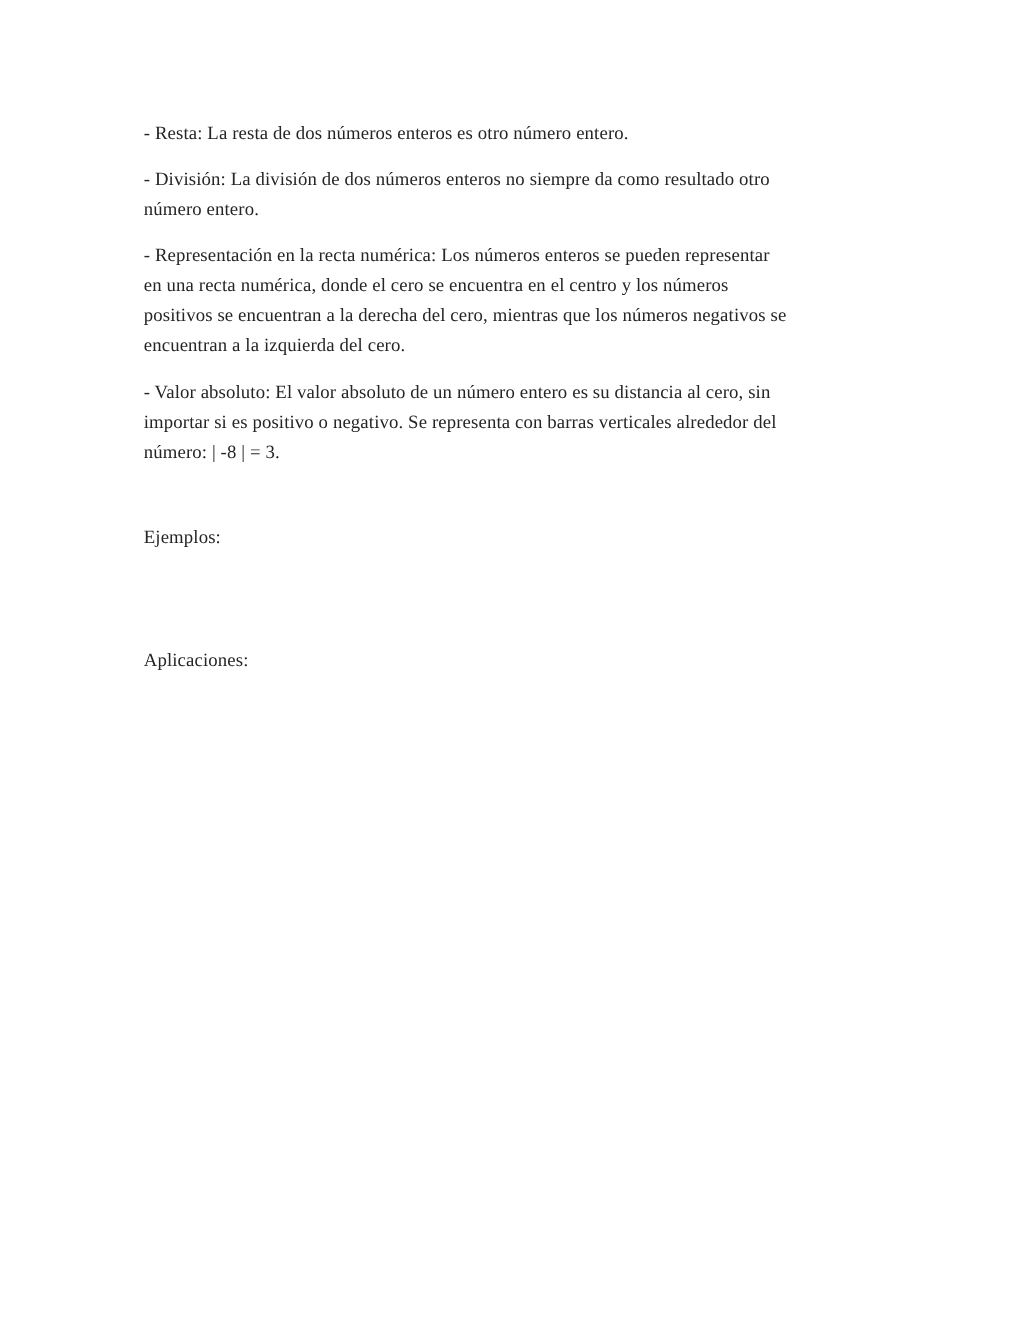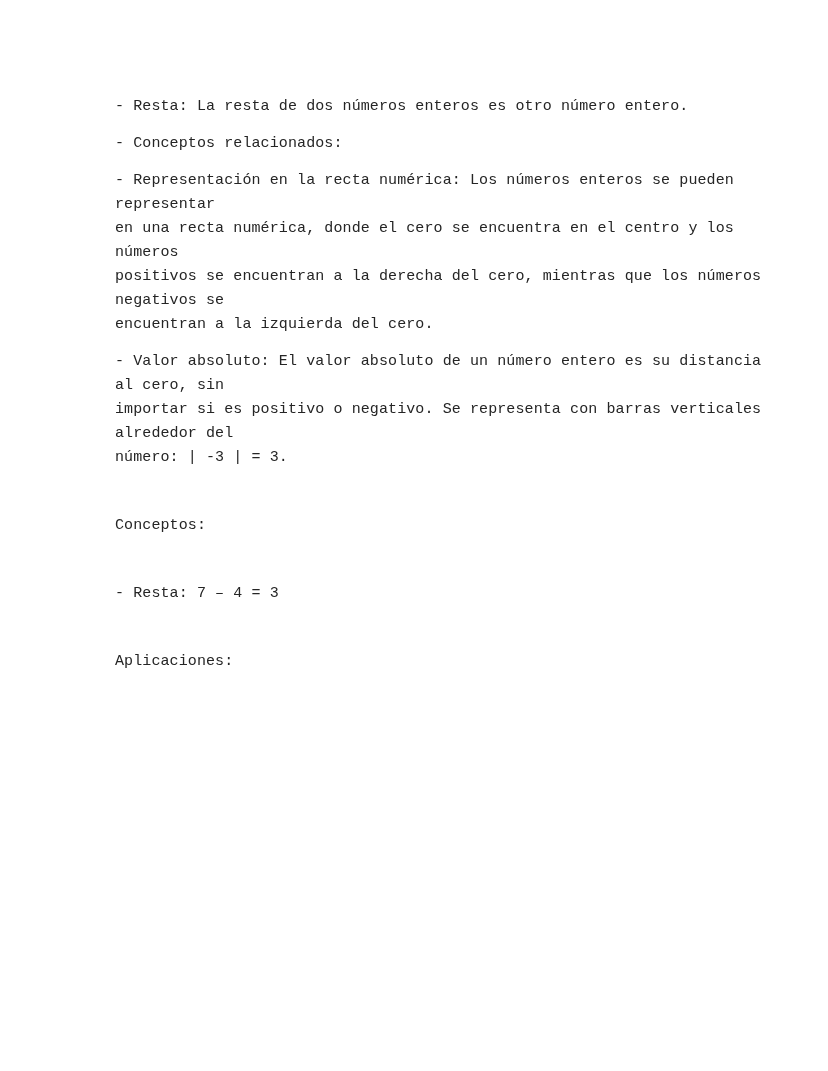--- a/index.html
+++ b/index.html
@@ -12,57 +12,57 @@
     width: 828px;
     height: 1071px;
     background: #ffffff;
     overflow: hidden;
   }
   .doc-body {
     position: absolute;
     top: 95px;
     left: 115px;
     right: 60px;
-    font-family: Liberation Mono, monospace;
+    font-family: Liberation Serif, serif;
     color: #252525;
     font-size: 15px;
     line-height: 24px;
     letter-spacing: 0.1px;
   }
   .para {
     margin: 0 0 13px 0;
     white-space: pre-line; 
   }
   .blank-para {
     height: 31px;
   }
 </style>
 </head>
 <body>
 
 <div class="page">
   <div class="doc-body">
 
     <div class="para">- Resta: La resta de dos números enteros es otro número entero.</div>
-    <div class="para">- Conceptos relacionados:</div>
+    <div class="para">- División: La división de dos números enteros no siempre da como resultado otro
+número entero.</div>
     <div class="para">- Representación en la recta numérica: Los números enteros se pueden representar
 en una recta numérica, donde el cero se encuentra en el centro y los números
 positivos se encuentran a la derecha del cero, mientras que los números negativos se
 encuentran a la izquierda del cero.</div>
     <div class="para">- Valor absoluto: El valor absoluto de un número entero es su distancia al cero, sin
 importar si es positivo o negativo. Se representa con barras verticales alrededor del
-número: | -3 | = 3.</div>
+número: | -8 | = 3.</div>
 
     <div class="blank-para"></div>
 
-    <div class="para">Conceptos:</div>
+    <div class="para">Ejemplos:</div>
 
     <div class="blank-para"></div>
 
-    <div class="para">- Resta: 7 – 4 = 3</div>
 
     <div class="blank-para"></div>
 
     <div class="para">Aplicaciones:</div>
 
     <div class="blank-para"></div>
 
 
   </div>
 </div>

